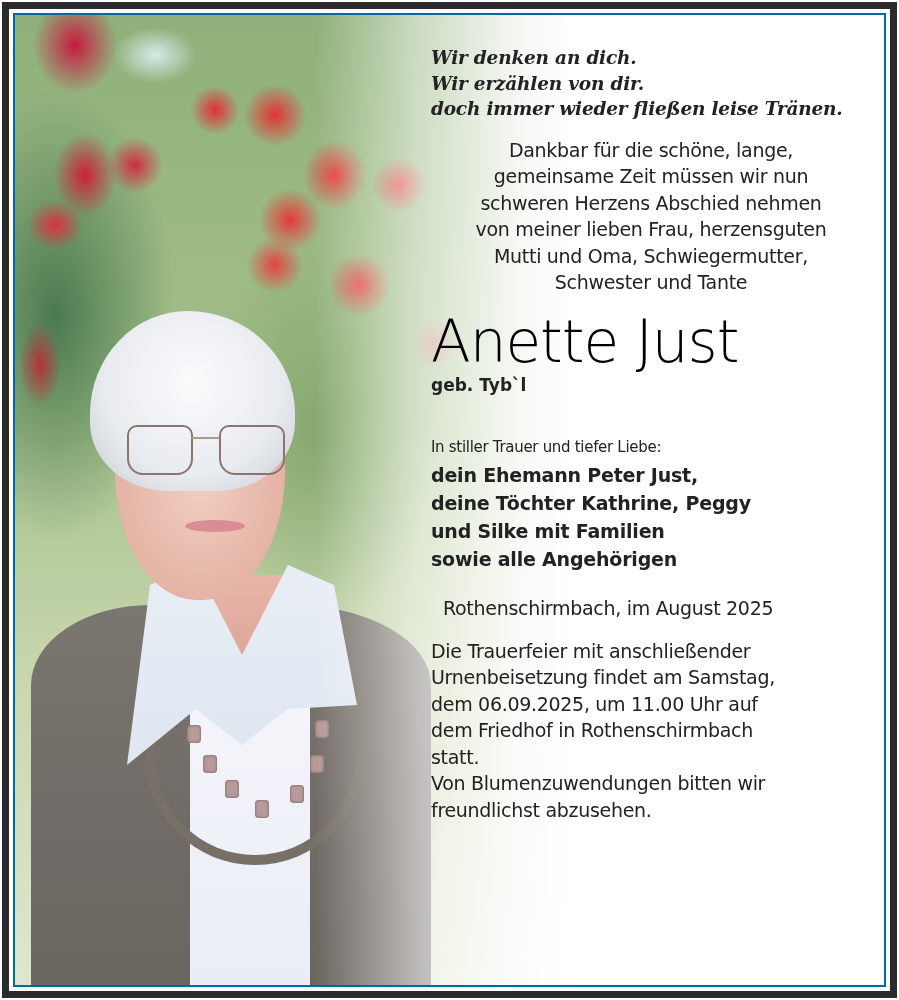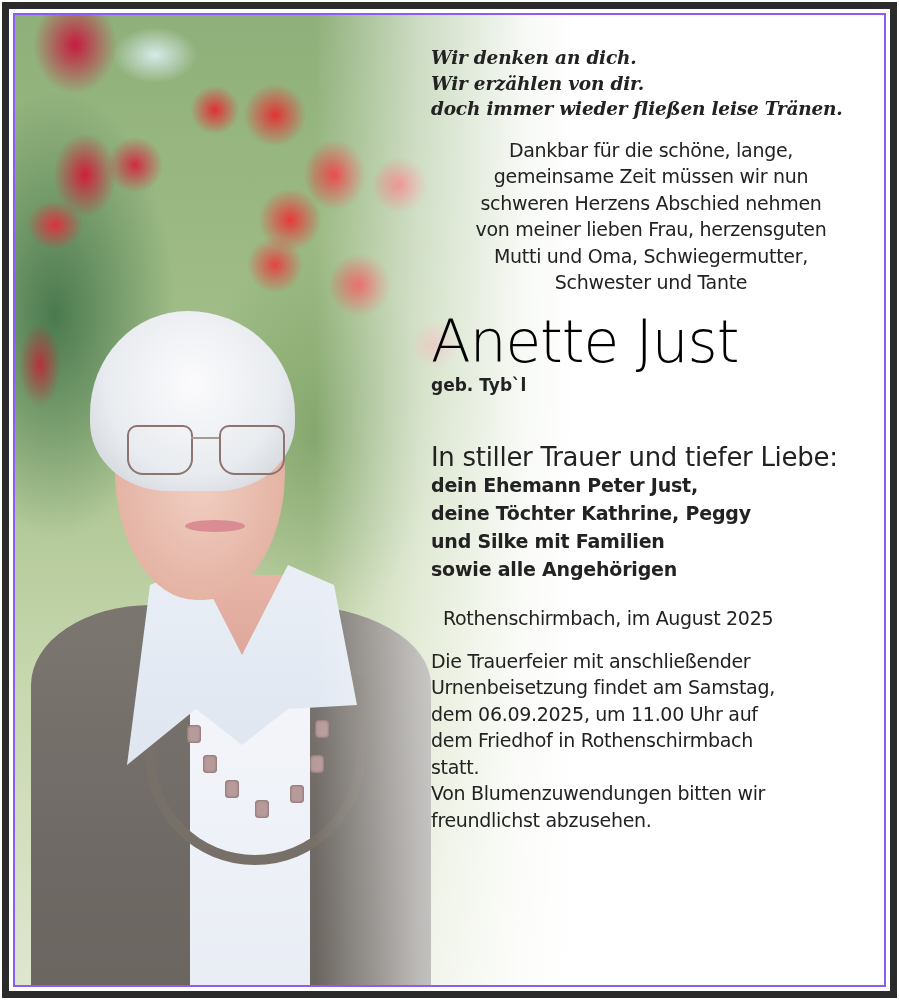--- a/index.html
+++ b/index.html
@@ -4,21 +4,21 @@
 <style>
   html, body { margin: 0; padding: 0; background: #fff; }
   body { width: 899px; height: 1000px; position: relative; overflow: hidden; }
 
   .outer-frame {
     position: absolute; left: 2px; top: 2px; width: 895px; height: 996px;
     box-sizing: border-box; border: 7px solid #2b2b2b; background: #fff;
   }
   .inner-frame {
     position: absolute; left: 13px; top: 13px; width: 873px; height: 974px;
-    box-sizing: border-box; border: 2px solid #8b5cf6; background: #fff; overflow: hidden;
+    box-sizing: border-box; border: 2px solid #0369a1; background: #fff; overflow: hidden;
   }
 
   
   .photo {
     position: absolute; left: 0; top: 0; width: 560px; height: 970px; overflow: hidden;
     background:
       radial-gradient(ellipse 60px 70px at 60px 30px, rgba(200,20,60,.95), rgba(200,20,60,0) 70%),
       radial-gradient(ellipse 45px 60px at 70px 160px, rgba(210,25,55,.95), rgba(210,25,55,0) 70%),
       radial-gradient(ellipse 40px 40px at 120px 150px, rgba(215,30,60,.9), rgba(215,30,60,0) 70%),
       radial-gradient(ellipse 40px 35px at 40px 210px, rgba(230,40,60,.9), rgba(230,40,60,0) 70%),
@@ -101,21 +101,21 @@
   .intro {
     margin-top: 15px; font-size: 19px; line-height: 26.5px; font-weight: normal; letter-spacing: -0.3px;
   }
   .intro div { white-space: nowrap; text-align: center; }
   .name {
     margin-top: 10px; font-family: "DejaVu Sans", sans-serif; font-weight: 300;
     font-size: 58px; line-height: 72px; letter-spacing: -1px; color: #000000;
   }
   .maiden { font-weight: bold; font-size: 17px; line-height: 22px; margin-top: -4px; }
   .dates { margin-top: 8px; font-size: 19px; line-height: 26px; display: flex; gap: 46px; white-space: nowrap; }
-  .mourning-intro { margin-top: 40px; font-size: 26px; line-height: 27px; white-space: nowrap; letter-spacing: -0.3px; }
+  .mourning-intro { margin-top: 30px; font-size: 15px; line-height: 27px; white-space: nowrap; letter-spacing: -0.3px; }
   .mourners { font-weight: bold; font-size: 19px; line-height: 28px; letter-spacing: -0.2px; }
   .mourners div { white-space: nowrap; }
   .place { margin-top: 22px; font-size: 19px; line-height: 27px; white-space: nowrap; letter-spacing: -0.3px; margin-left: 12px; }
   .funeral { margin-top: 16px; font-size: 19px; line-height: 26.5px; letter-spacing: -0.3px; }
   .funeral div { white-space: nowrap; }
 </style>
 </head>
 <body>
 
 <div class="outer-frame"></div>

